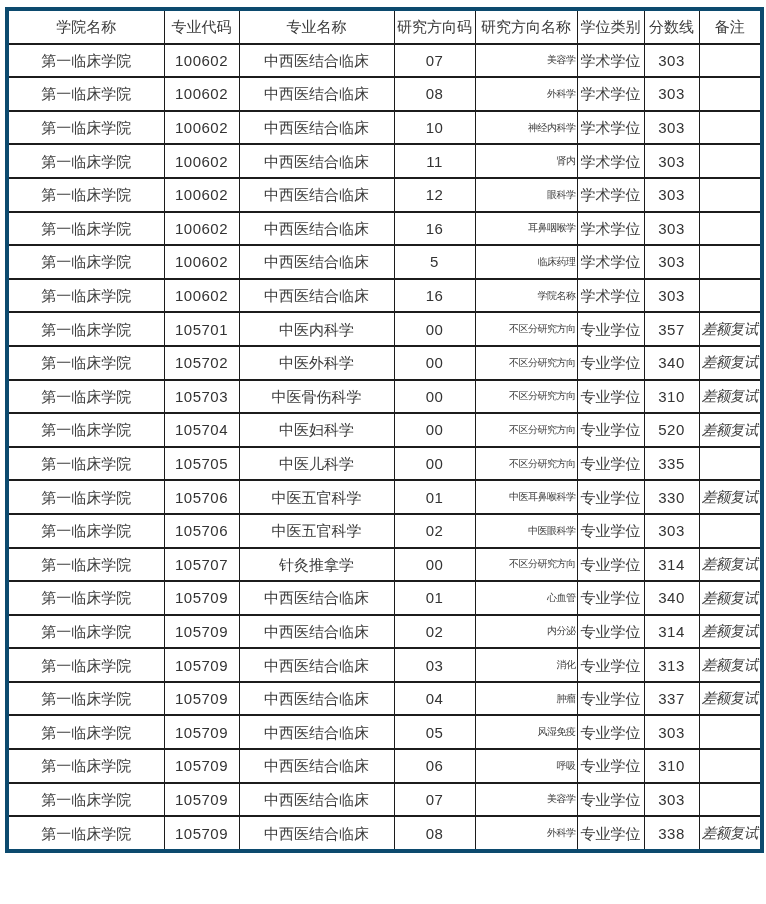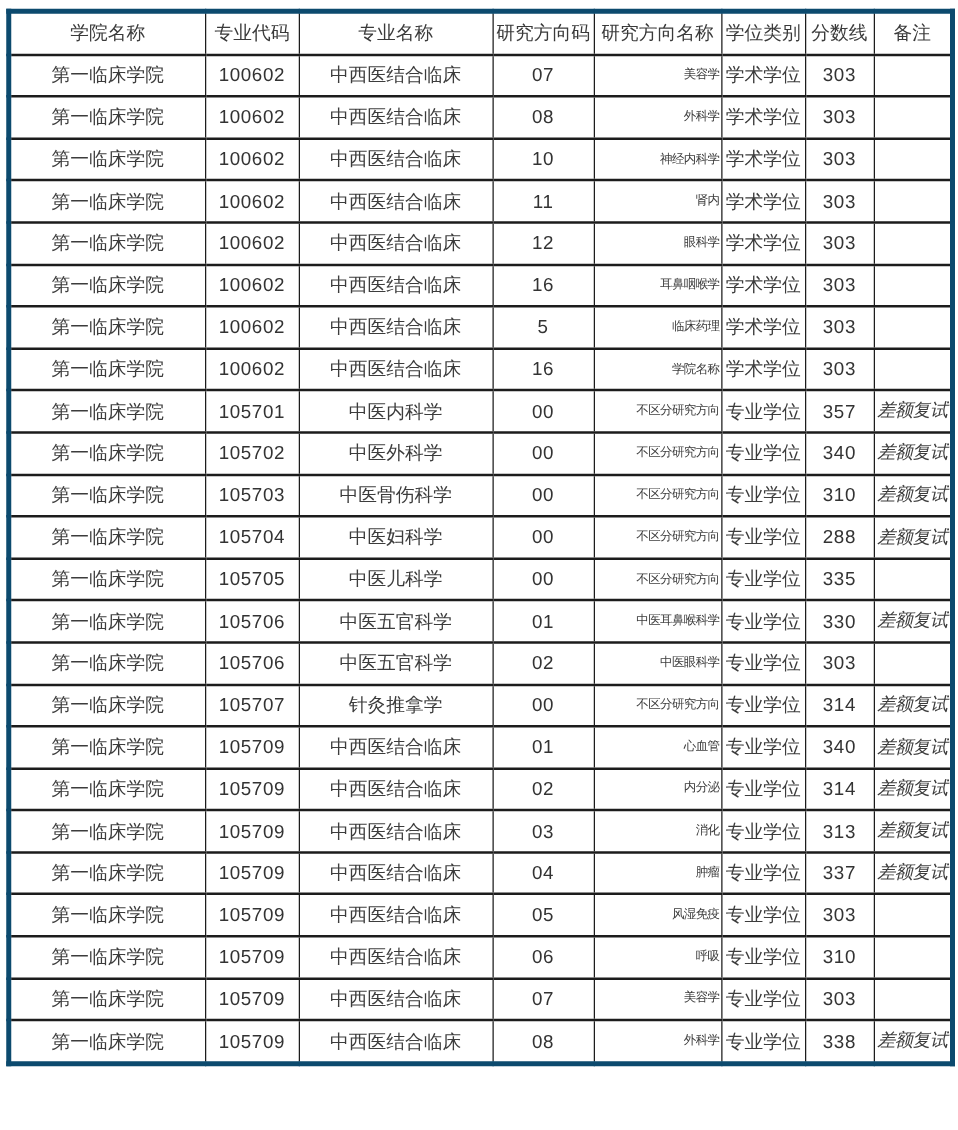--- a/index.html
+++ b/index.html
@@ -195,21 +195,21 @@
         <td class="num">310</td>
         <td class="remark">差额复试</td>
       </tr>
       <tr>
         <td>第一临床学院</td>
         <td class="num">105704</td>
         <td>中医妇科学</td>
         <td class="num">00</td>
         <td class="dir-name">不区分研究方向</td>
         <td>专业学位</td>
-        <td class="num">288</td>
+        <td class="num">520</td>
         <td class="remark">差额复试</td>
       </tr>
       <tr>
         <td>第一临床学院</td>
         <td class="num">105705</td>
         <td>中医儿科学</td>
         <td class="num">00</td>
         <td class="dir-name">不区分研究方向</td>
         <td>专业学位</td>
         <td class="num">335</td>

